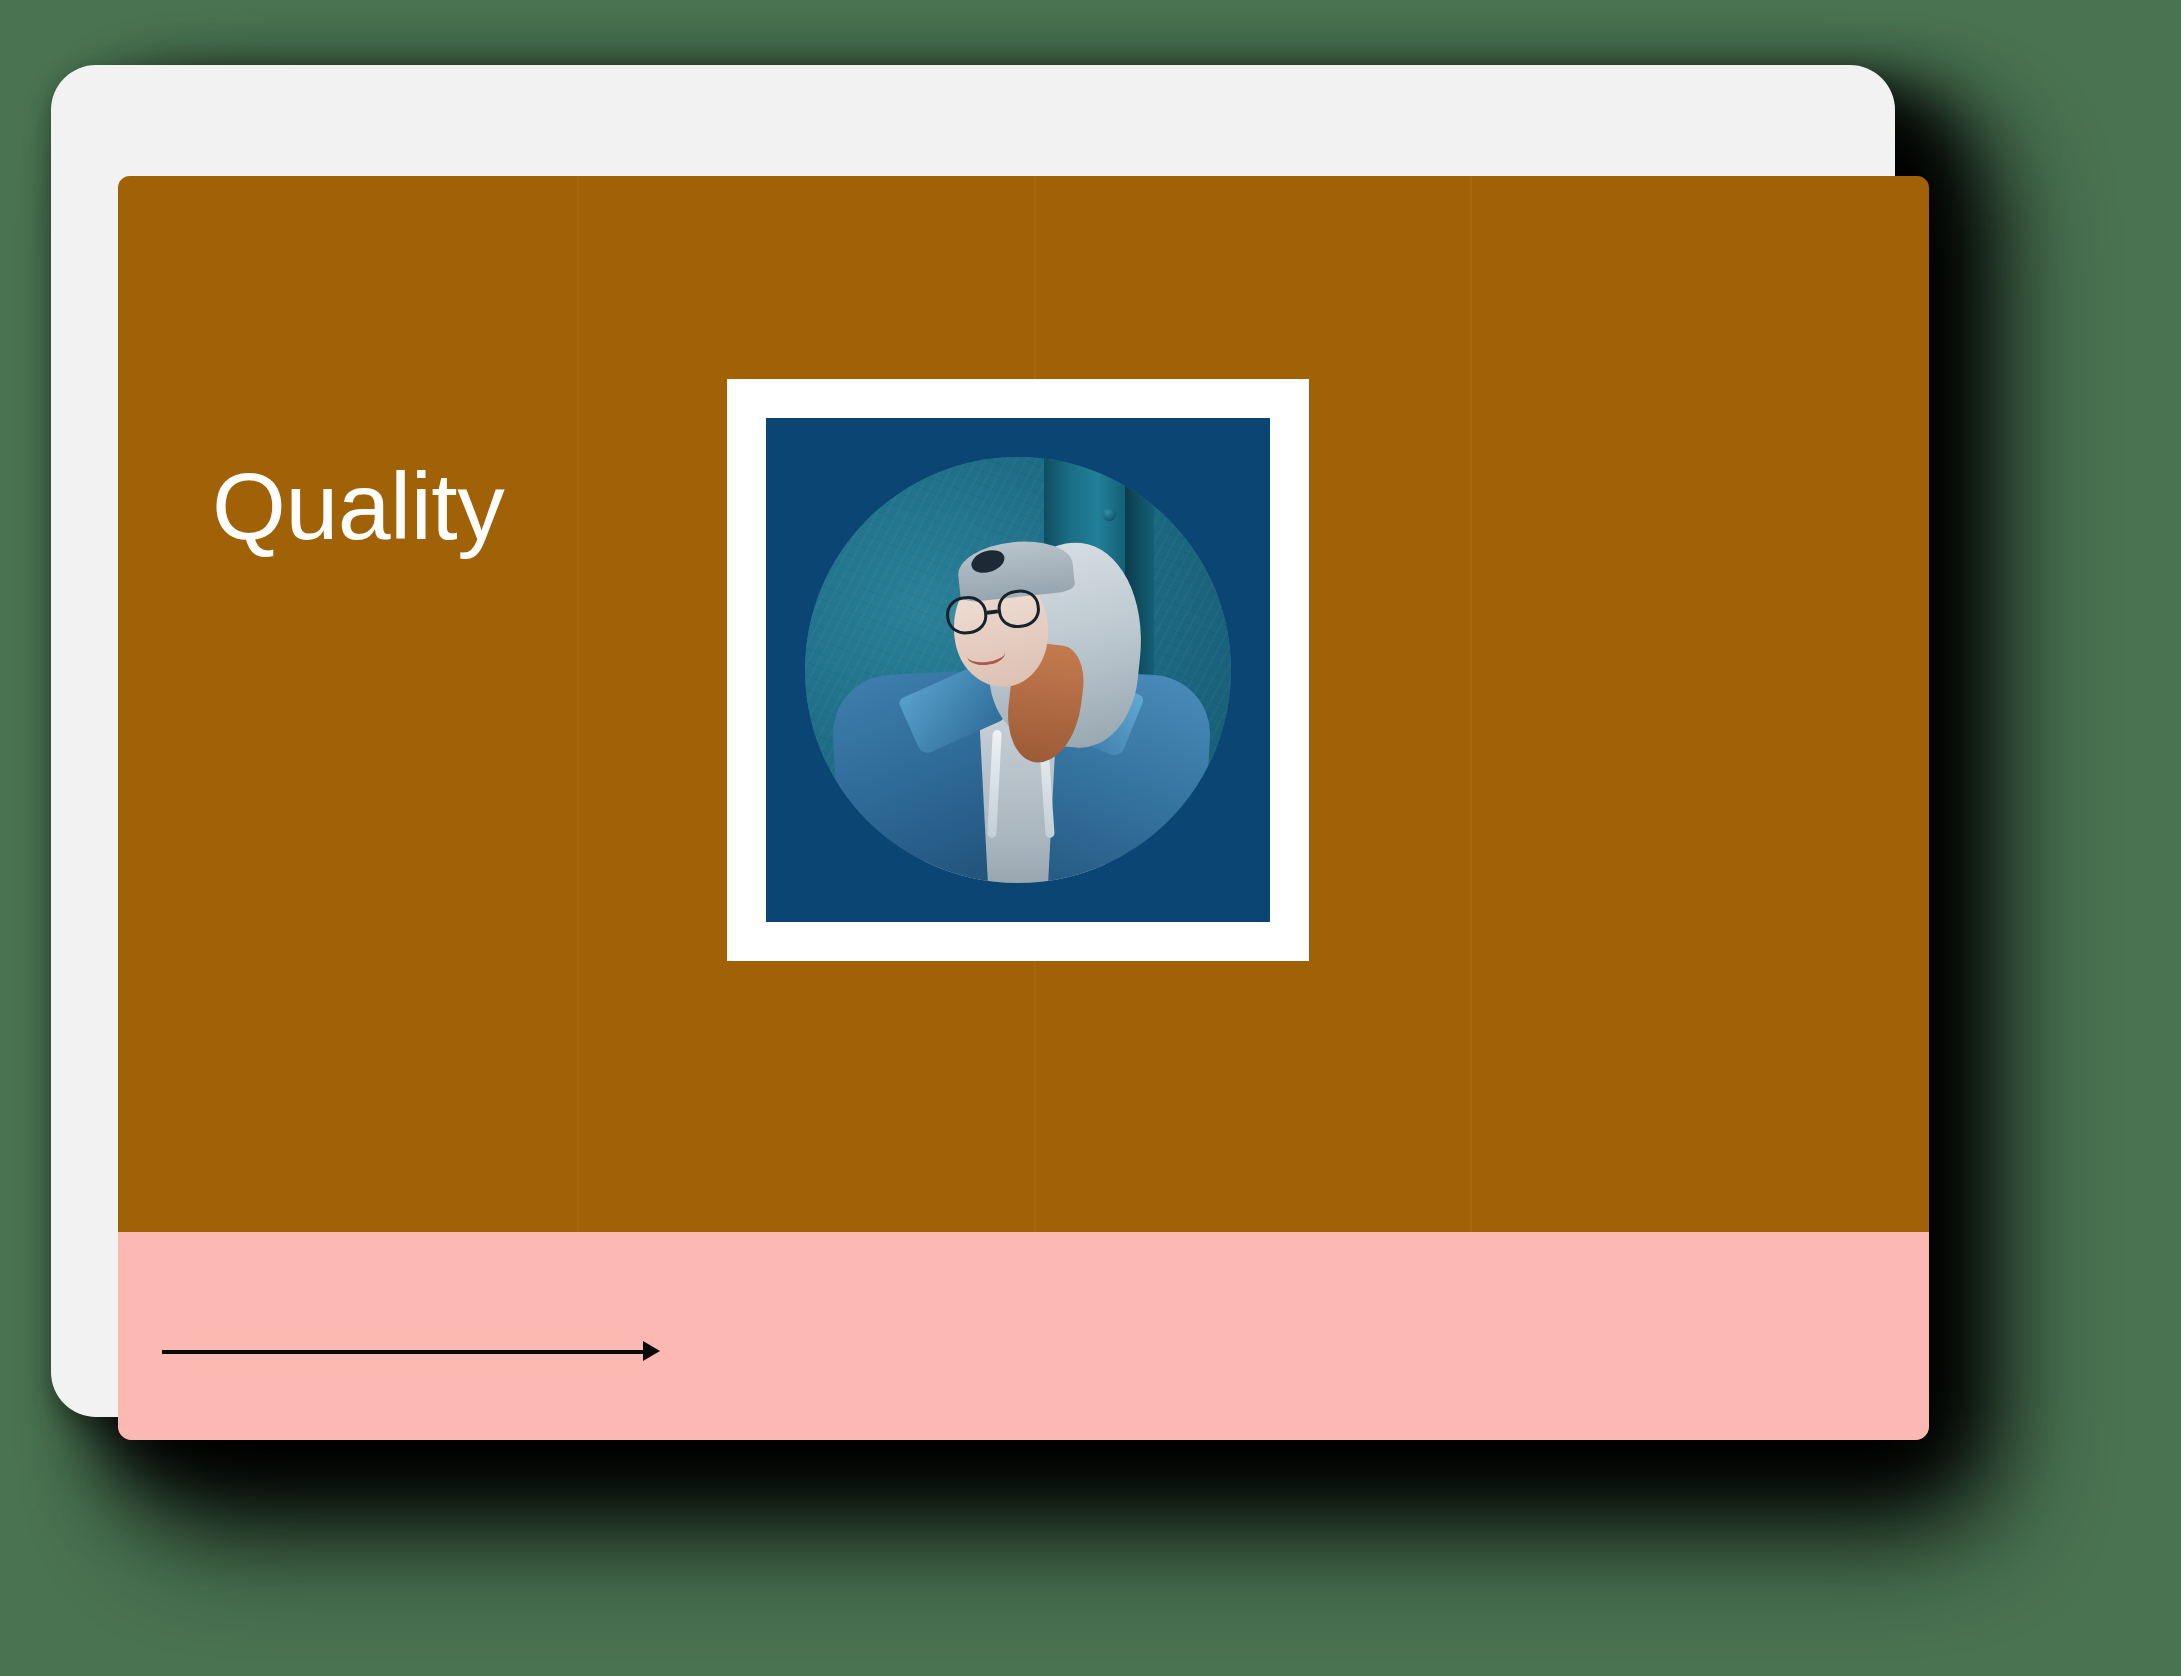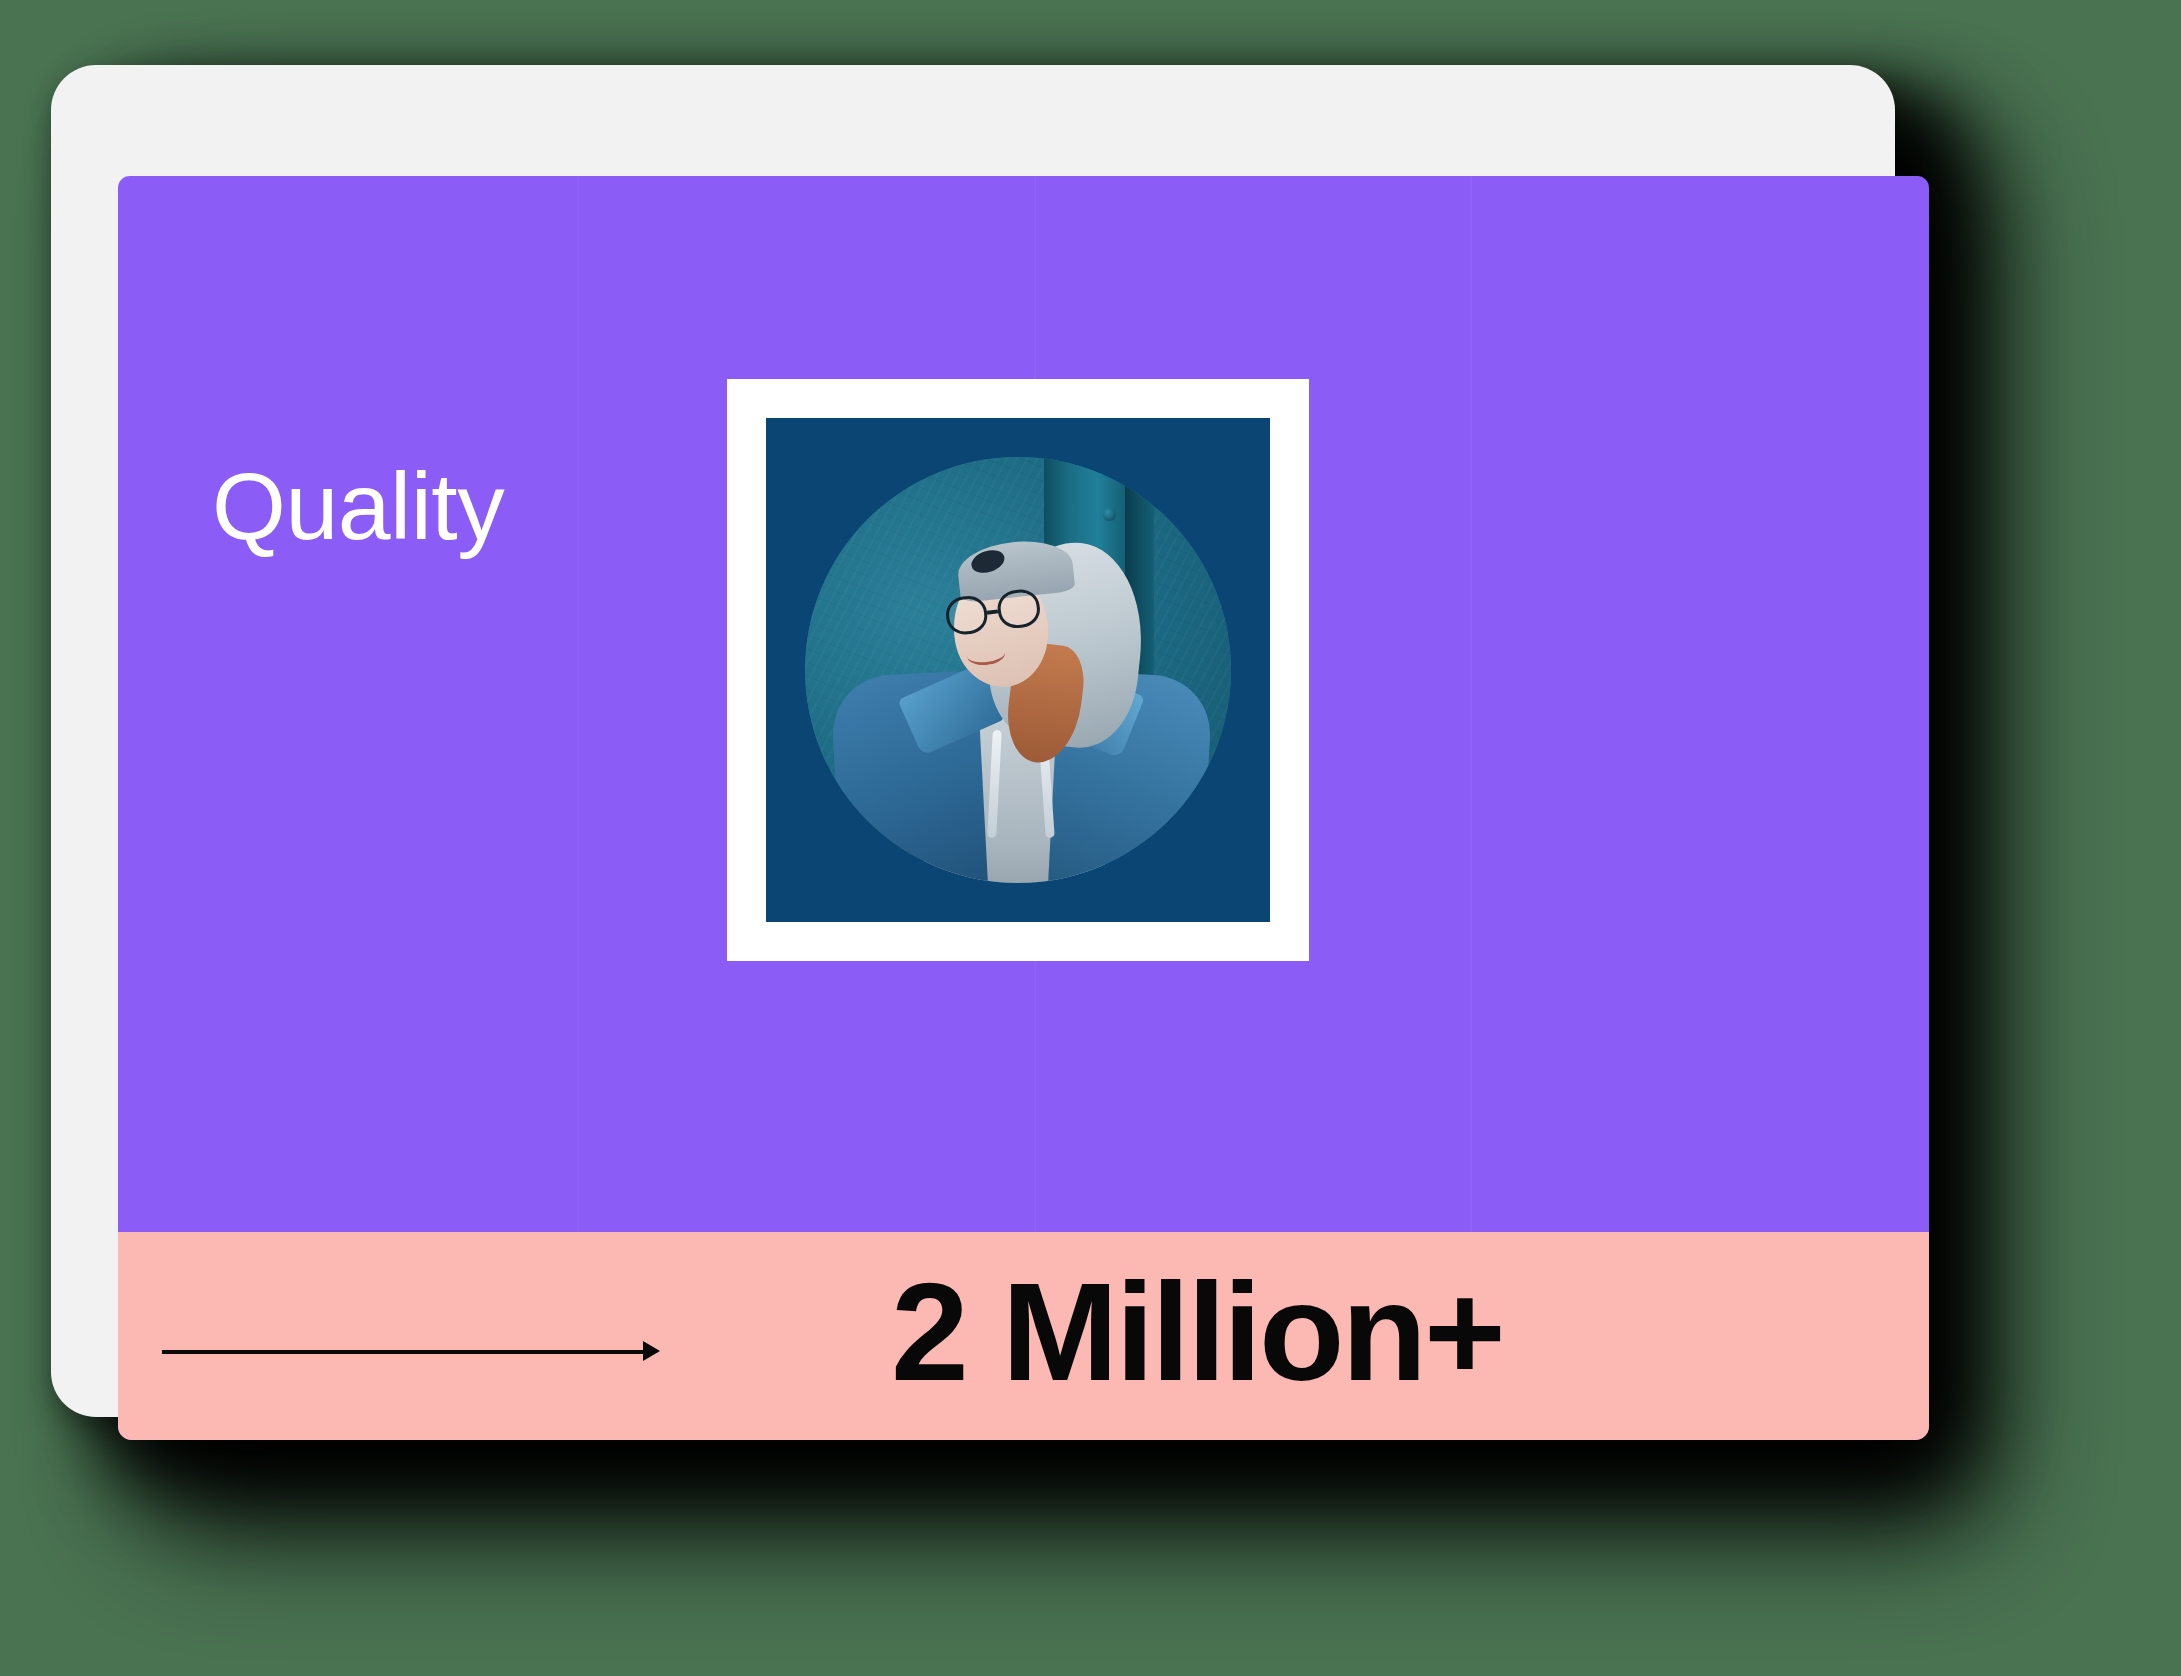--- a/index.html
+++ b/index.html
@@ -57,21 +57,21 @@
     box-shadow: 0 9.9px 25.6px rgba(0,0,0,0.35);
   }
 
   
   .slide {
     position: absolute;
     left: 67px;
     top: 111px;
     width: 1811px;
     height: 1264px;
-    background: #8b5cf6;
+    background: #a16207;
     border-radius: 11.8px 11.8px 13.8px 13.8px;
     overflow: hidden;
   }
 
   
   .guide {
     position: absolute;
     top: 0;
     bottom: 0;
     width: 2px;
@@ -357,17 +357,16 @@
           </div>
         </div>
       </div>
     </div>
 
     <div class="pink-band">
       <div class="arrow-line"></div>
       <div class="arrow-head"></div>
     </div>
 
-    <div class="stat-number">2 Million+</div>
 
   </div>
 </div>
 
 
 </body></html>

